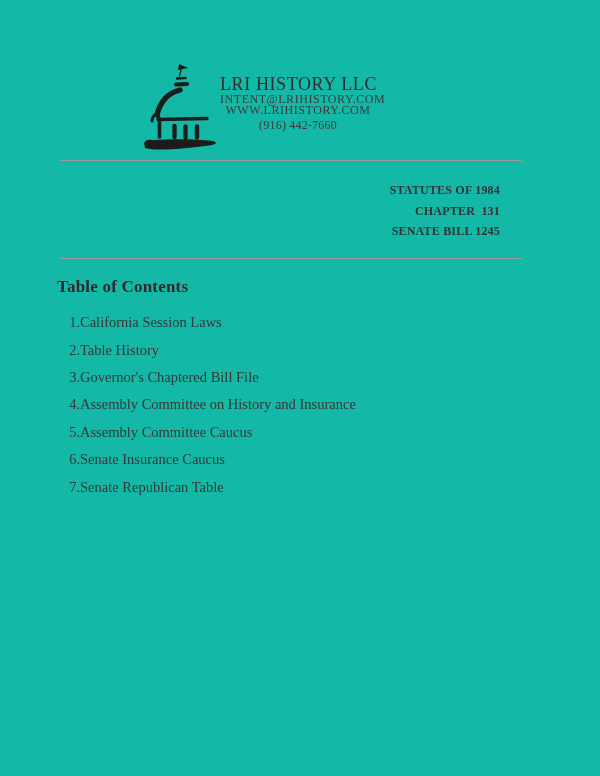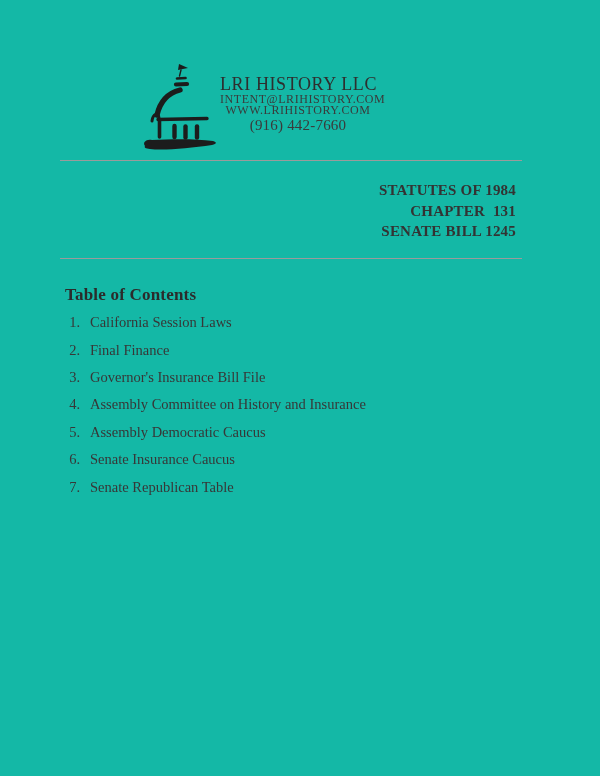--- a/index.html
+++ b/index.html
@@ -41,21 +41,21 @@
   }
   .contact-line {
     font-size: 12px;
     line-height: 11px;
     letter-spacing: 0.55px;
     color: #3a3a3a;
     white-space: nowrap;
   }
   .phone-line {
     margin-top: 4px;
-    font-size: 15px;
+    font-size: 12px;
     line-height: 11px;
     letter-spacing: 0.2px;
     color: #3a3a3a;
     white-space: nowrap;
   }
 
   
   .rule {
     position: absolute;
     left: 60px;
@@ -63,36 +63,36 @@
     height: 1px;
     background: #9b9b9b;
   }
   .rule-top { top: 160px; }
   .rule-bottom { top: 258px; }
 
   
   .reference {
     position: absolute;
     top: 180px;
-    right: 84px;
+    right: 100px;
     text-align: right;
     font-weight: bold;
-    font-size: 15px;
+    font-size: 12px;
     line-height: 20.5px;
     letter-spacing: 0.2px;
     color: #333333;
   }
   .reference div { white-space: pre; }
 
   
   .toc-heading {
     position: absolute;
     left: 57px;
     top: 277px;
-    margin: 8px;
+    margin: 0;
     font-size: 17px;
     font-weight: bold;
     letter-spacing: 0.2px;
     color: #2b2b2b;
   }
   .toc-list {
     position: absolute;
     left: 0;
     top: 309px;
     width: 600px;
@@ -106,21 +106,20 @@
     height: 27.4px;
     font-size: 14.5px;
     color: #373737;
   }
   .toc-num {
     width: 80px;
     text-align: right;
     flex: 0 0 auto;
   }
   .toc-label {
-    margin-left: 10px;
     white-space: nowrap;
   }
 </style>
 </head>
 <body>
 
 <div class="page">
 
   <div>
     <svg class="logo" viewBox="0 0 80 92" fill="none" stroke="#1c1c1c" stroke-linecap="round">
@@ -163,33 +162,33 @@
 
   <h2 class="toc-heading">Table of Contents</h2>
 
   <ul class="toc-list">
     <li class="toc-row">
       <span class="toc-num">1.</span>
       <span class="toc-label">California Session Laws</span>
     </li>
     <li class="toc-row">
       <span class="toc-num">2.</span>
-      <span class="toc-label">Final Finance</span>
+      <span class="toc-label">Table History</span>
     </li>
     <li class="toc-row">
       <span class="toc-num">3.</span>
-      <span class="toc-label">Governor's Insurance Bill File</span>
+      <span class="toc-label">Governor's Chaptered Bill File</span>
     </li>
     <li class="toc-row">
       <span class="toc-num">4.</span>
       <span class="toc-label">Assembly Committee on History and Insurance</span>
     </li>
     <li class="toc-row">
       <span class="toc-num">5.</span>
-      <span class="toc-label">Assembly Democratic Caucus</span>
+      <span class="toc-label">Assembly Committee Caucus</span>
     </li>
     <li class="toc-row">
       <span class="toc-num">6.</span>
       <span class="toc-label">Senate Insurance Caucus</span>
     </li>
     <li class="toc-row">
       <span class="toc-num">7.</span>
       <span class="toc-label">Senate Republican Table</span>
     </li>
   </ul>

